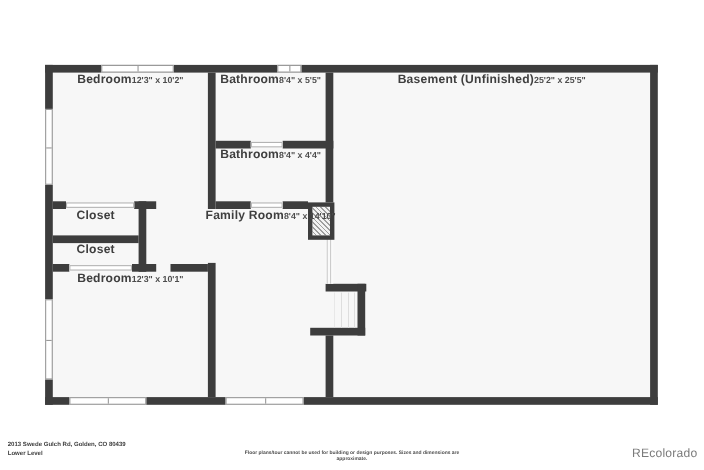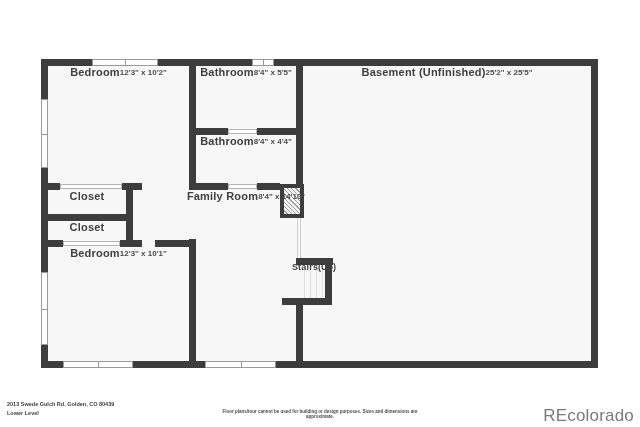--- a/index.html
+++ b/index.html
@@ -35,21 +35,21 @@
   .room-dims { font-weight:bold; font-size:8px; color:#4c4c4c; margin-top:2px; white-space:nowrap; }
   .stairs-label .room-name, .stairs-label .room-dims { font-size:9px; color:#3f3f3f; margin-top:0; line-height:1.25; }
   .footer-address { position:absolute; left:7px; top:400px; color:#3d3d3d; }
   .footer-address .addr-line1 { font-size:5.5px; font-weight:bold; line-height:9px; }
   .footer-address .addr-line2 { font-size:5.5px; font-weight:bold; line-height:9px; }
   .footer-disclaimer {
     position:absolute; left:214px; top:409px; width:212px; text-align:center;
     font-size:4.5px; font-weight:bold; color:#4a4a4a; line-height:1.2;
   }
   .footer-brand {
-    position:absolute; right:6px; top:406px; font-size:17px; color:#7b7b7b; letter-spacing:0.2px;
+    position:absolute; right:6px; top:406px; font-size:11px; color:#7b7b7b; letter-spacing:0.2px;
   }
 </style>
 </head>
 <body>
 
 <div class="page">
   <div class="plan">
     <div class="plan-bg"></div>
 
     <div class="wall" style="left:0;top:0;width:557px;height:7px"></div>
@@ -120,24 +120,20 @@
       <div class="room-dims">12'3" x 10'1"</div>
     </div>
     <div class="room-label" style="left:155px;top:131px;width:100px;height:171px;padding-bottom:22px">
       <div class="room-name">Family Room</div>
       <div class="room-dims">8'4" x 14'10"</div>
     </div>
     <div class="room-label" style="left:262px;top:7px;width:288px;height:344px">
       <div class="room-name">Basement (Unfinished)</div>
       <div class="room-dims">25'2" x 25'5"</div>
     </div>
-    <div class="room-label stairs-label" style="left:255px;top:203px;width:36px;height:38px">
-      <div class="room-name">Stairs</div>
-      <div class="room-dims">(Up)</div>
-    </div>
   </div>
 
   <div class="footer-address">
     <div class="addr-line1">2013 Swede Gulch Rd, Golden, CO 80439</div>
     <div class="addr-line2">Lower Level</div>
   </div>
   <div class="footer-disclaimer">Floor plans/tour cannot be used for building or design purposes. Sizes and dimensions are approximate.</div>
   <div class="footer-brand">REcolorado</div>
 </div>
 

